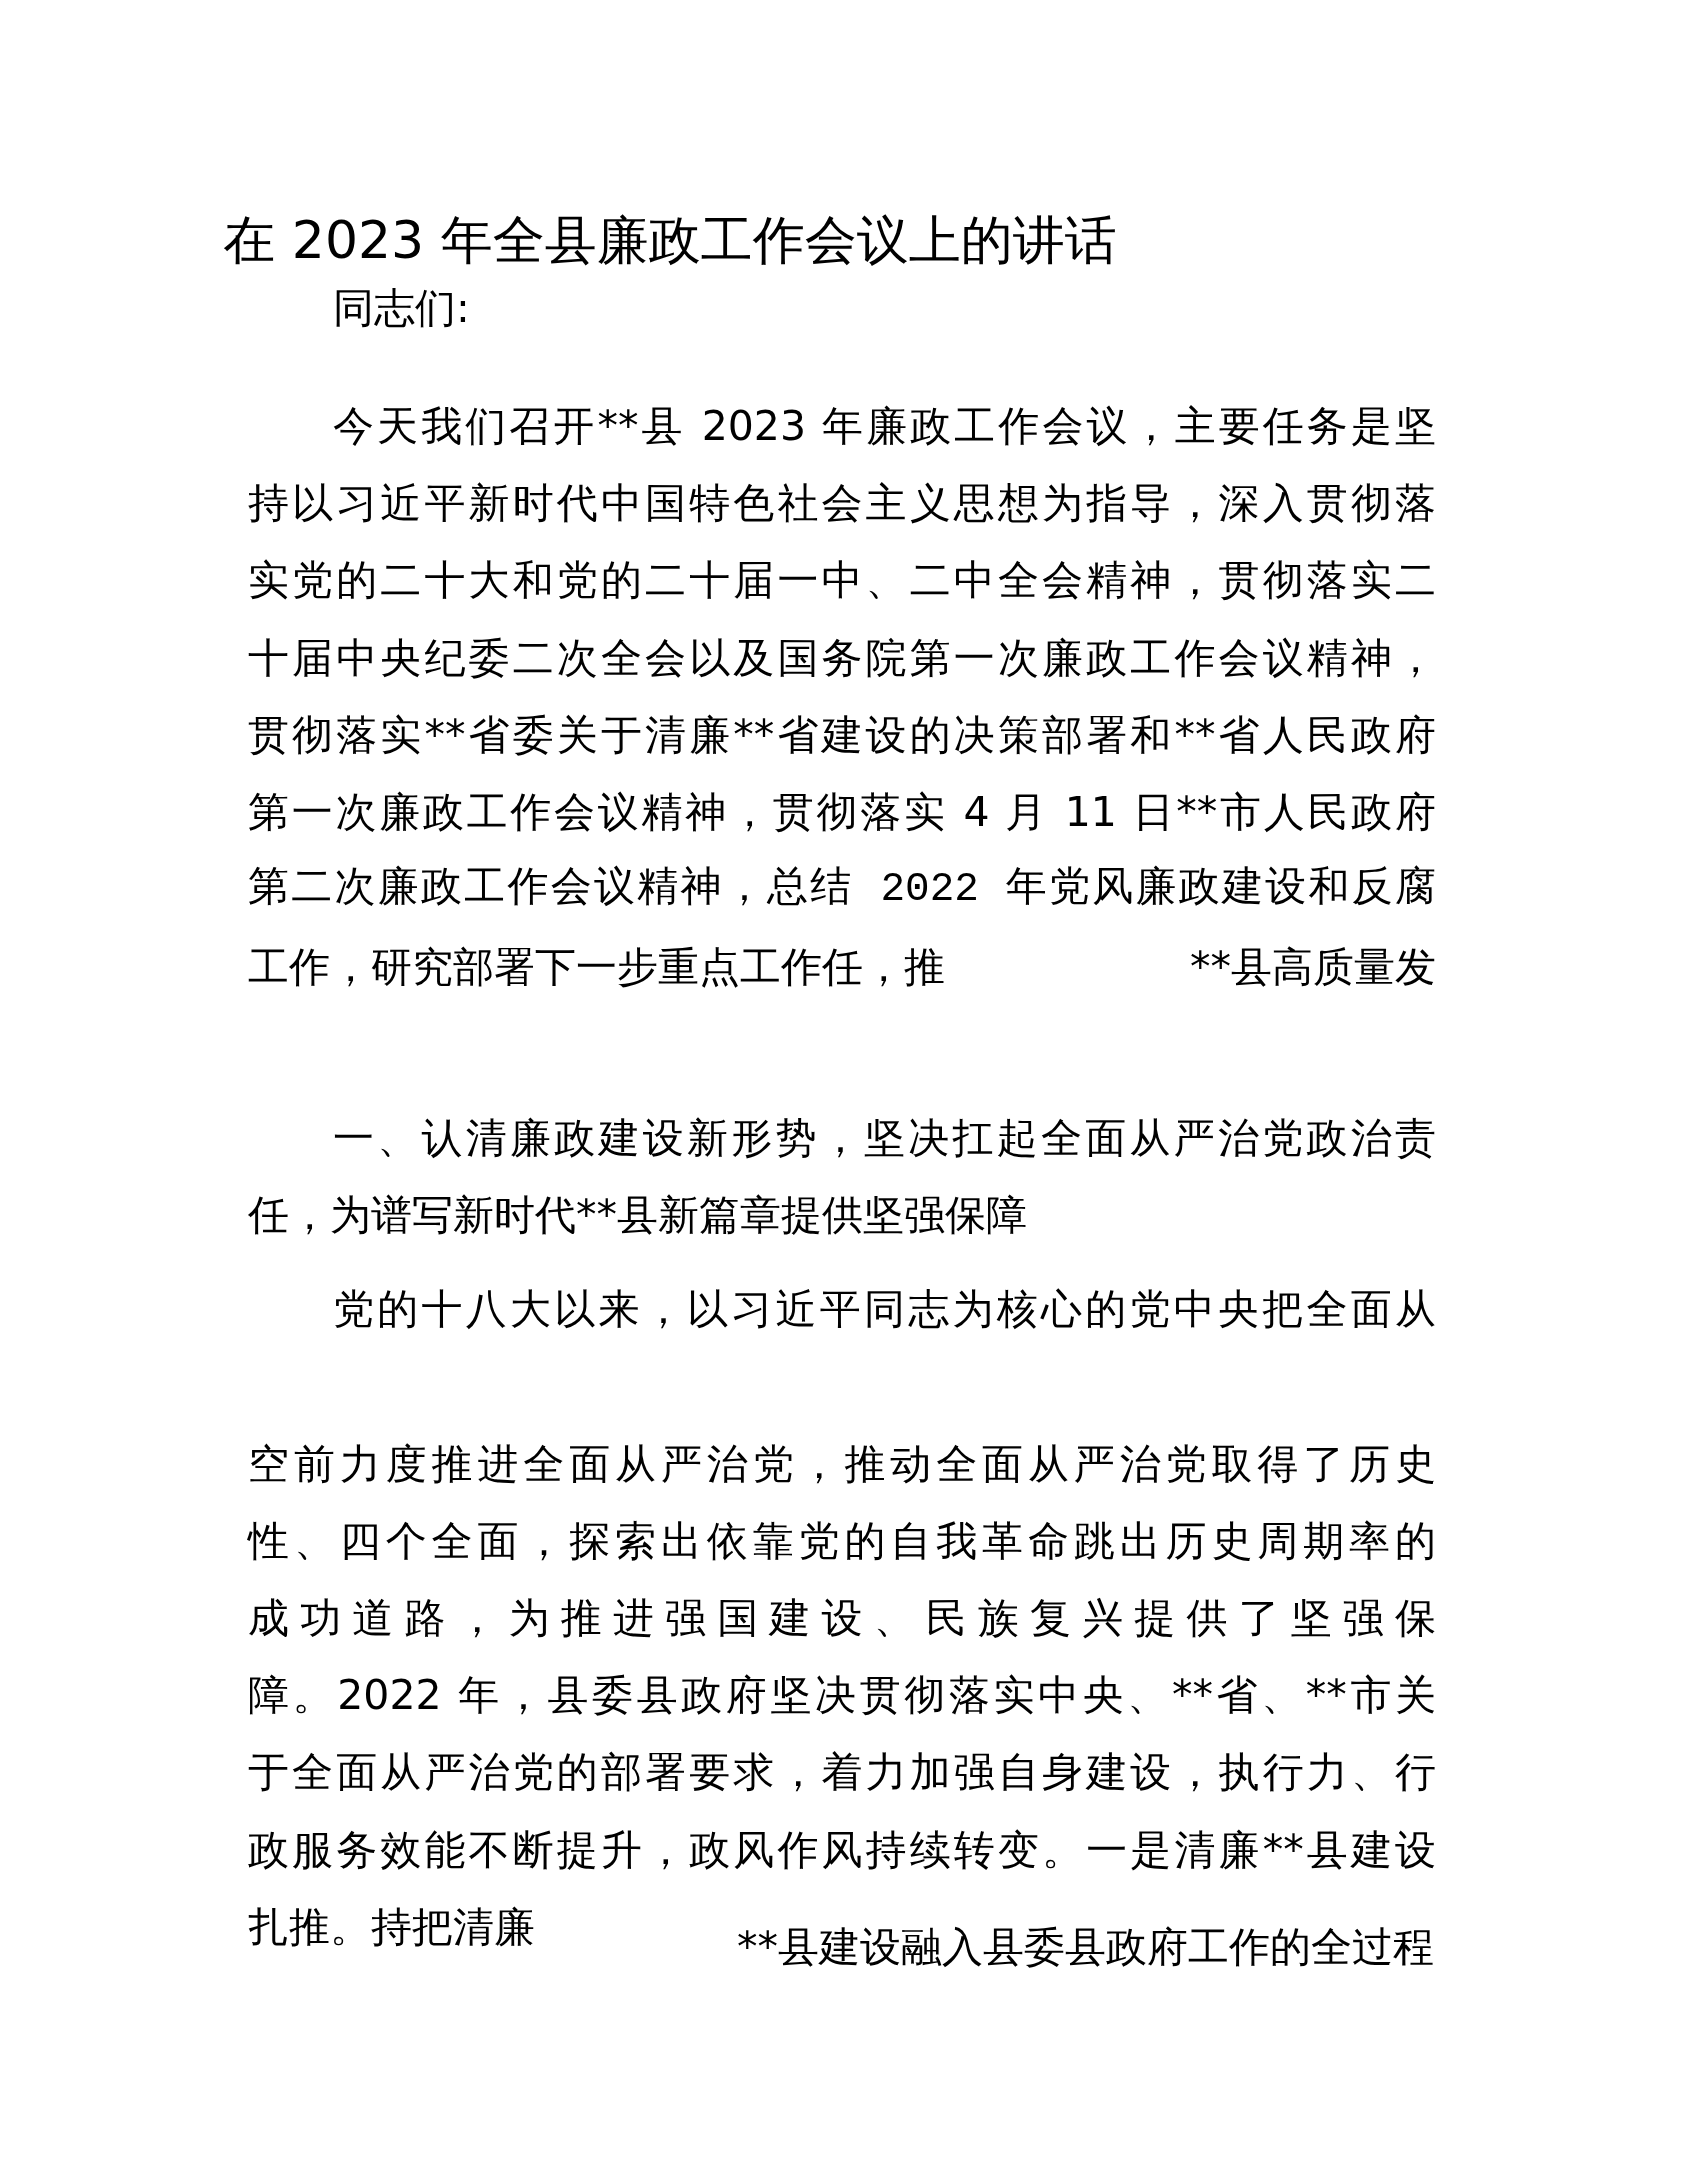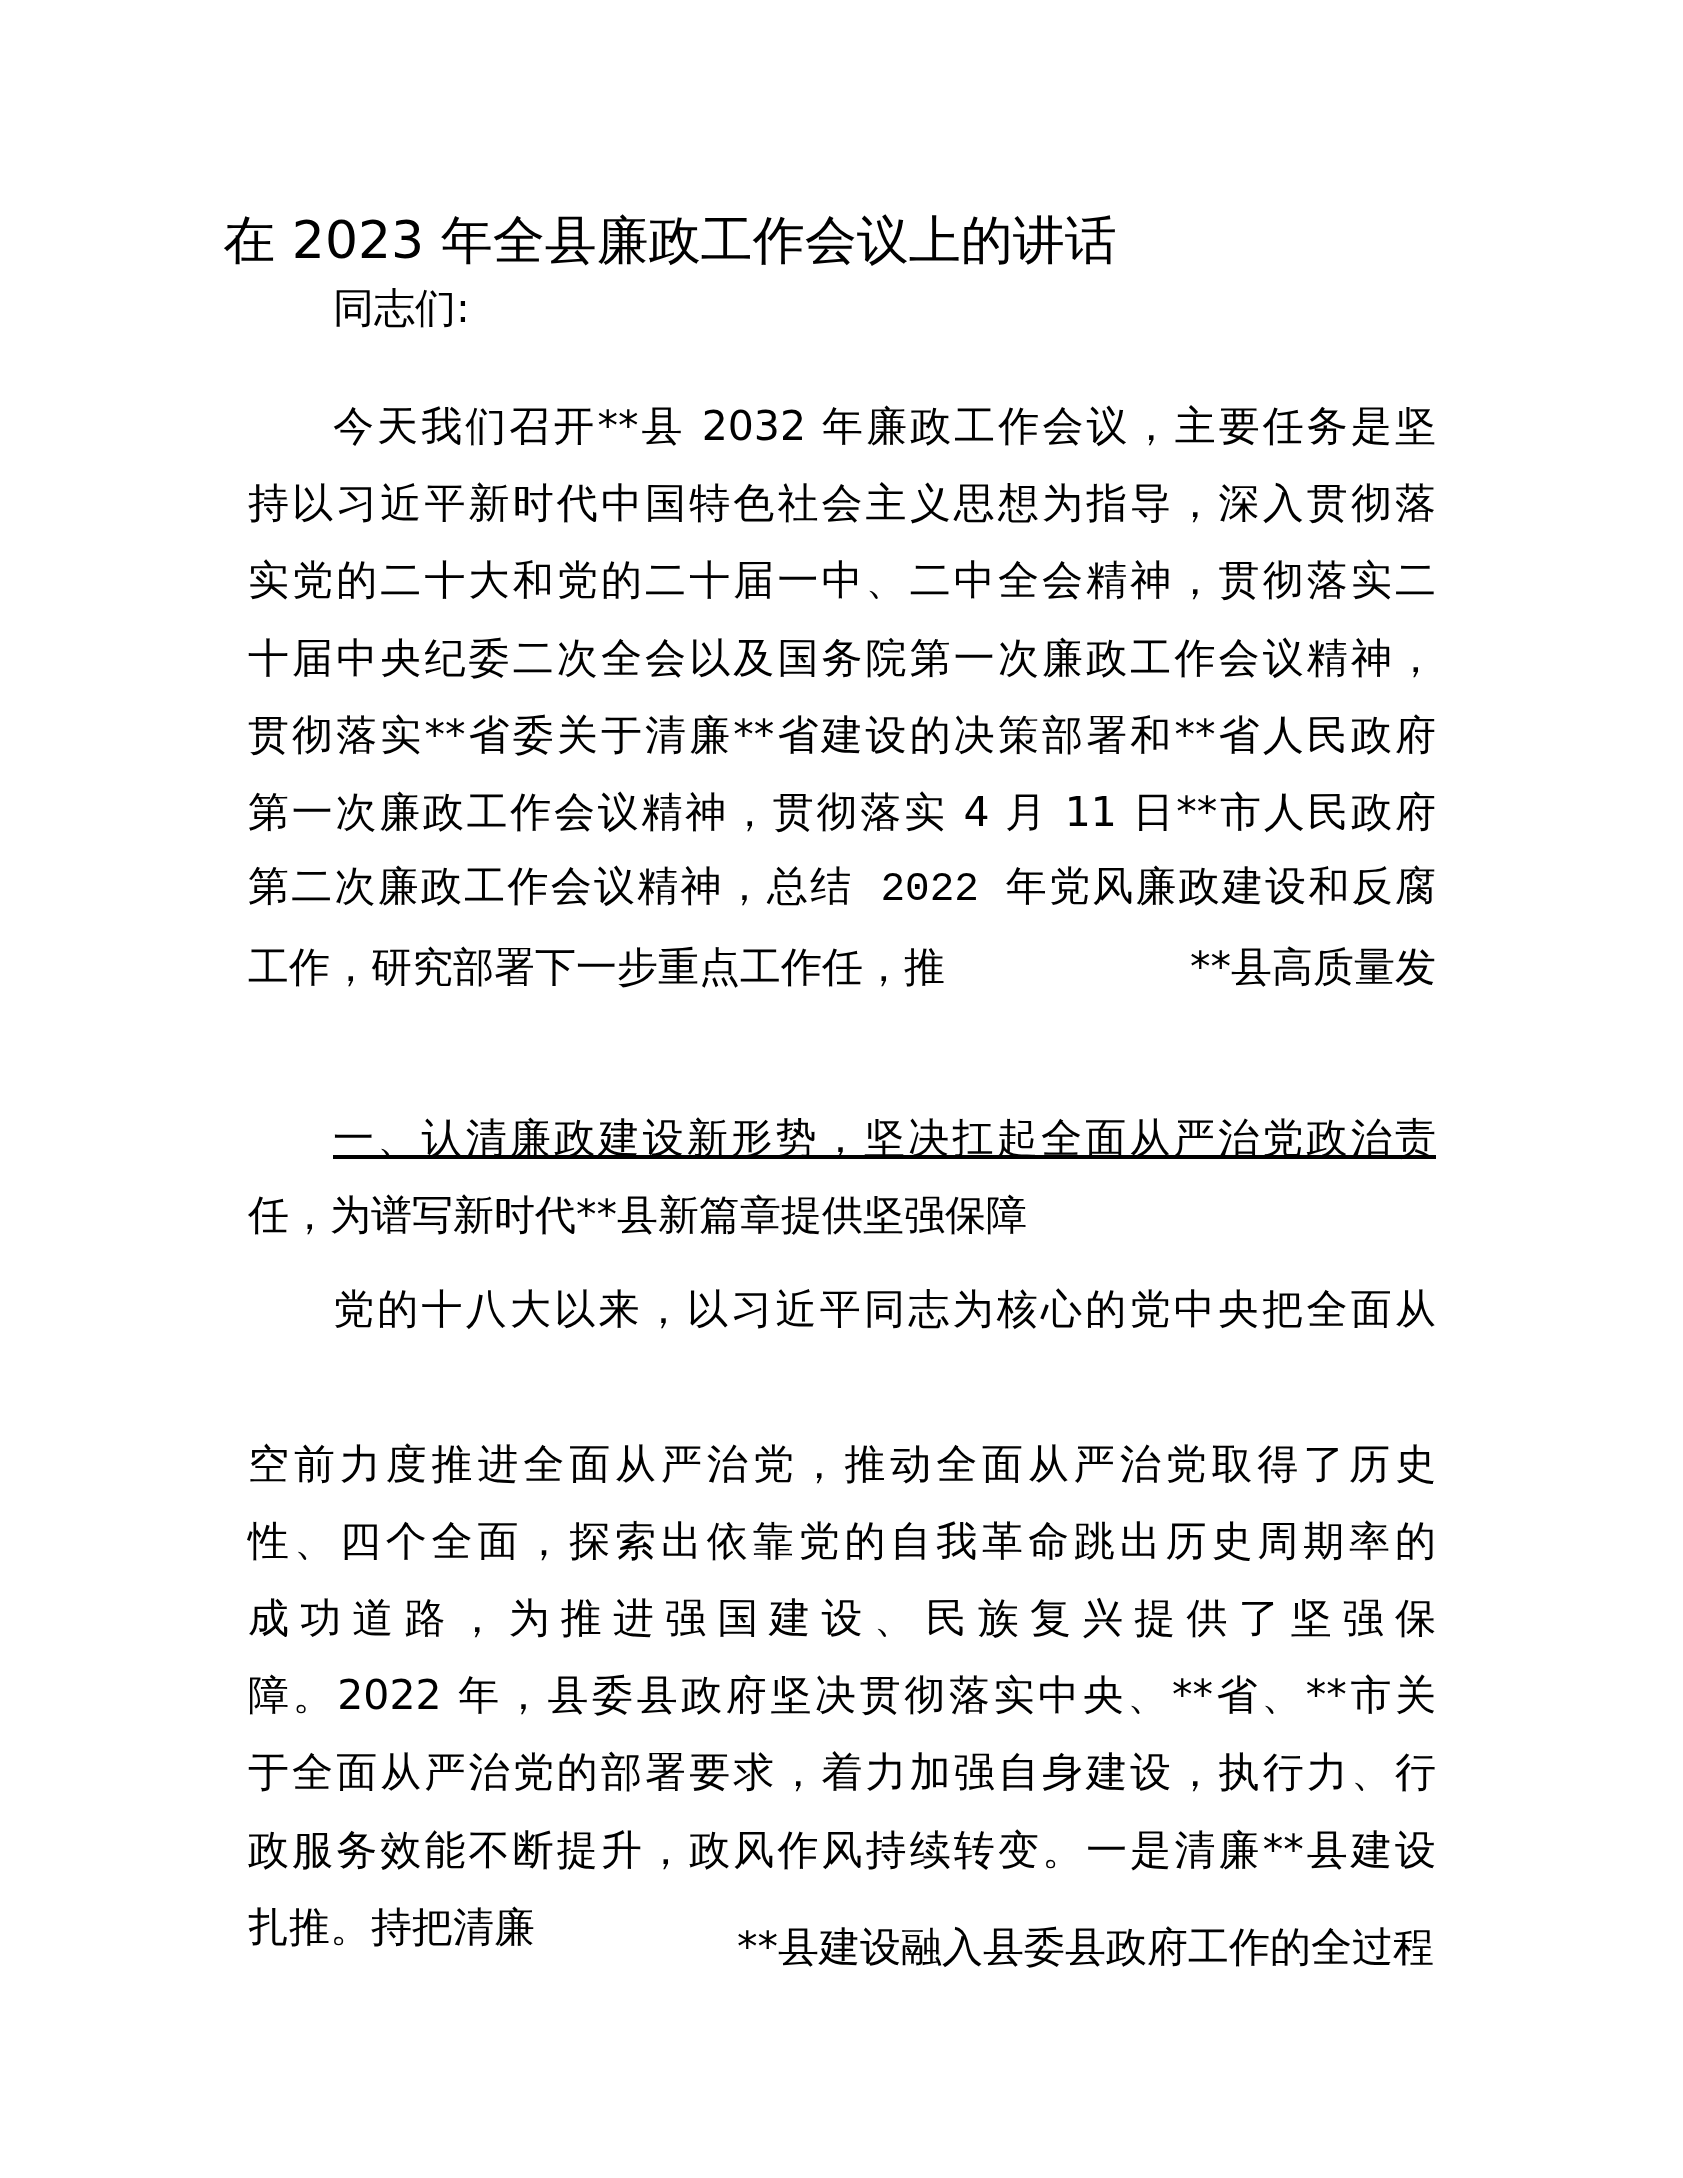--- a/index.html
+++ b/index.html
@@ -49,33 +49,33 @@
     .seg { position: absolute; top: 0; white-space: nowrap; }
   </style>
 </head>
 <body>
 
 <div class="page">
   <div class="title">在 2023 年全县廉政工作会议上的讲话</div>
 
   <div class="line indent short" style="top:281px;">同志们:</div>
 
-  <div class="line indent" style="top: 399px; letter-spacing: 0px;">今天我们召开**县 2032 年廉政工作会议，主要任务是坚</div>
+  <div class="line indent" style="top: 399px; letter-spacing: 0px;">今天我们召开**县 2023 年廉政工作会议，主要任务是坚</div>
   <div class="line" style="top: 476px; letter-spacing: 0px;">持以习近平新时代中国特色社会主义思想为指导，深入贯彻落</div>
   <div class="line" style="top: 553px; letter-spacing: 0px;">实党的二十大和党的二十届一中、二中全会精神，贯彻落实二</div>
   <div class="line" style="top: 631px; letter-spacing: 0px;">十届中央纪委二次全会以及国务院第一次廉政工作会议精神，</div>
   <div class="line" style="top: 708px; letter-spacing: 0px;">贯彻落实**省委关于清廉**省建设的决策部署和**省人民政府</div>
   <div class="line" style="top: 785px; letter-spacing: 0px;">第一次廉政工作会议精神，贯彻落实 4 月 11 日**市人民政府</div>
   <div class="line" style="top: 862px; letter-spacing: 0px; font-family: Liberation Mono, monospace;">第二次廉政工作会议精神，总结 2022 年党风廉政建设和反腐</div>
   <div class="line short" style="top:940px;">
     <span class="seg" style="left:0;">工作，研究部署下一步重点工作任，推</span>
     <span class="seg" style="right:0;">**县高质量发</span>
   </div>
 
-  <div class="line indent" style="top: 1111px; letter-spacing: 0px; text-decoration: underline;">一、认清廉政建设新形势，坚决扛起全面从严治党政治责</div>
+  <div class="line indent" style="top: 1111px; letter-spacing: 0px;">一、认清廉政建设新形势，坚决扛起全面从严治党政治责</div>
   <div class="line short" style="top:1188px;">任，为谱写新时代**县新篇章提供坚强保障</div>
 
   <div class="line indent" style="top: 1282px; letter-spacing: 0px;">党的十八大以来，以习近平同志为核心的党中央把全面从</div>
   <div class="line" style="top: 1437px; letter-spacing: 0px;">空前力度推进全面从严治党，推动全面从严治党取得了历史</div>
   <div class="line" style="top: 1514px; letter-spacing: 0px;">性、四个全面，探索出依靠党的自我革命跳出历史周期率的</div>
   <div class="line" style="top: 1591px; letter-spacing: 0px;">成功道路，为推进强国建设、民族复兴提供了坚强保</div>
   <div class="line" style="top: 1668px; letter-spacing: 0px;">障。2022 年，县委县政府坚决贯彻落实中央、**省、**市关</div>
   <div class="line" style="top: 1745px; letter-spacing: 0px;">于全面从严治党的部署要求，着力加强自身建设，执行力、行</div>
   <div class="line" style="top: 1823px; letter-spacing: 0px;">政服务效能不断提升，政风作风持续转变。一是清廉**县建设</div>
   <div class="line short" style="top:1900px;">

